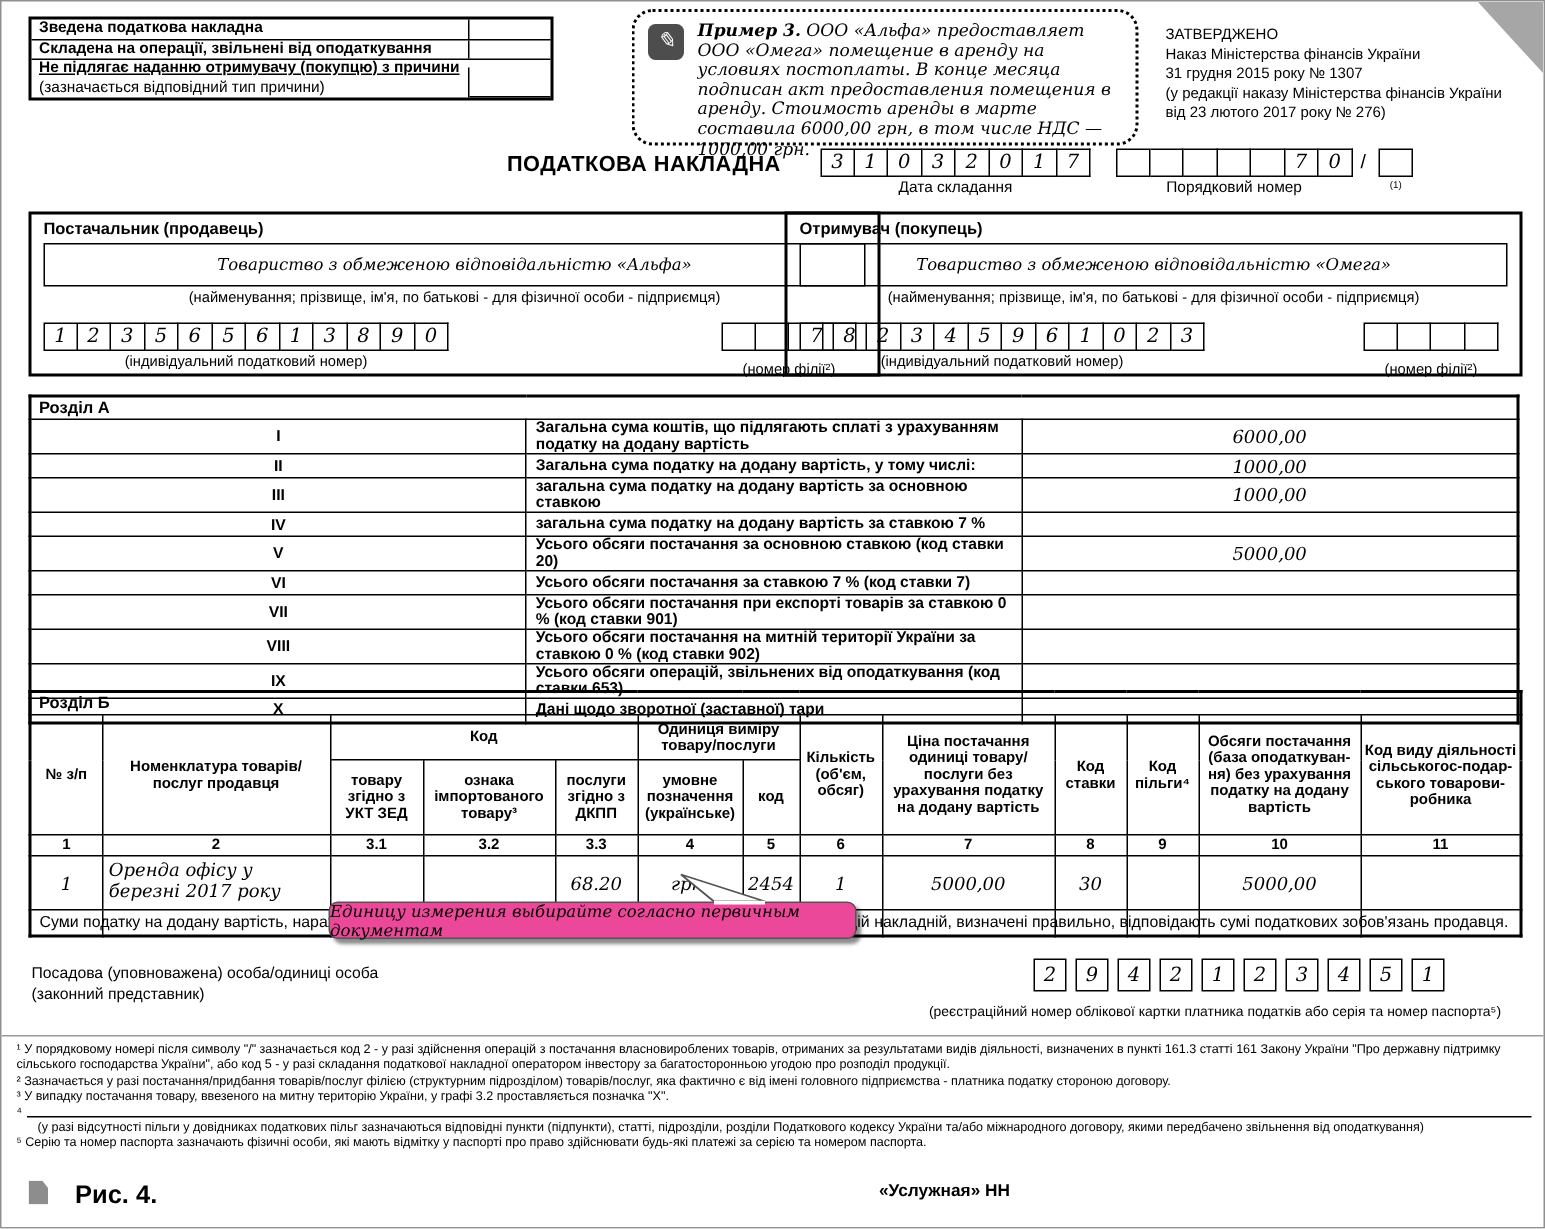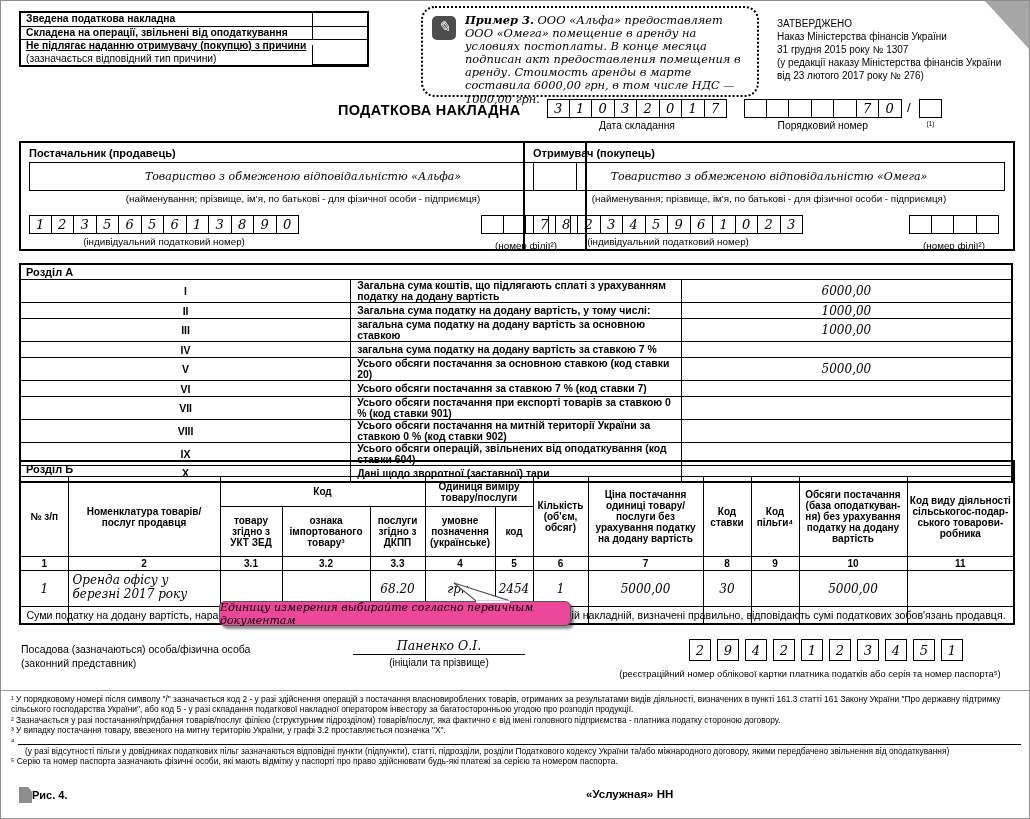--- a/index.html
+++ b/index.html
@@ -103,21 +103,21 @@
 
   
   .fn-sep { position:absolute; left:0; top:689px; width:100%; border-top:1px solid #9a9a9a; }
   .footnotes { position:absolute; left:10px; top:693px; width:1012px; font-size:8.4px; line-height:10.4px; }
   .footnotes p { margin:0; }
   .fn4-row { display:flex; align-items:flex-end; }
   .fn4-line { flex:1; border-bottom:1px solid #000; margin:0 2px 1px 3px; height:8px; }
   .fn4-note { padding-left:14px; }
 
   
-  .fig-label { position:absolute; left:18px; top:786px; font-size:11px; font-weight:bold; display:flex; align-items:center; gap:0; }
+  .fig-label { position:absolute; left:18px; top:786px; font-size:17px; font-weight:bold; display:flex; align-items:flex-start; gap:18px; }
   .fig-icon { width:13px; height:16px; background:#8d8d8d; clip-path:polygon(0 0,70% 0,100% 30%,100% 100%,0 100%); }
   .fig-caption { position:absolute; left:585px; top:787px; font-size:11.5px; font-weight:bold; }
 </style>
 </head>
 <body>
 
 <div class="page">
 
   <div class="tl-table">
     <div class="tl-row">
@@ -298,21 +298,21 @@
           <td class="lbl">Усього обсяги постачання при експорті товарів за ставкою 0 % (код ставки 901)</td>
           <td class="val hw"></td>
         </tr>
     <tr>
           <td class="n">VIII</td>
           <td class="lbl">Усього обсяги постачання на митній території України за ставкою 0 % (код ставки 902)</td>
           <td class="val hw"></td>
         </tr>
     <tr>
           <td class="n">IX</td>
-          <td class="lbl">Усього обсяги операцій, звільнених від оподаткування (код ставки 604)</td>
+          <td class="lbl">Усього обсяги операцій, звільнених від оподаткування (код ставки 653)</td>
           <td class="val hw"></td>
         </tr>
     <tr>
           <td class="n">X</td>
           <td class="lbl">Дані щодо зворотної (заставної) тари</td>
           <td class="val hw"></td>
         </tr>
   </tbody>
     </table>
 
@@ -404,26 +404,22 @@
     </table>
 
   <div class="decl">Суми податку на додану вартість, нараховані (сплачені) у зв'язку з постачанням товарів/послуг, зазначених у цій накладній, визначені правильно, відповідають сумі податкових зобов'язань продавця.</div>
   <div class="tooltip hw">Единицу измерения выбирайте согласно первичным документам</div>
   <svg class="tooltip-tail" width="70" height="21" viewBox="0 0 70 21">
     <polygon points="8,1 30,19 64,19" fill="#ffffff" stroke="#555555" stroke-width="1.2"></polygon>
     <rect x="30" y="18.5" width="34" height="3" fill="#ffffff"></rect>
   </svg>
 
   <div class="sig-role">
-    <div>Посадова (зазначаються) особа/фізична особа</div>
+    <div>Посадова (уповноважена) особа/одиниці особа</div>
     <div>(законний представник)</div>
-  </div>
-  <div class="sig-line">
-    <div class="sig-name hw">Паненко О.І.</div>
-    <div class="sig-caption">(ініціали та прізвище)</div>
   </div>
   <div class="reg">
     <div class="boxes">
         <span class="cell hw">2</span>
         <span class="cell hw">9</span>
         <span class="cell hw">4</span>
         <span class="cell hw">2</span>
         <span class="cell hw">1</span>
         <span class="cell hw">2</span>
         <span class="cell hw">3</span>

